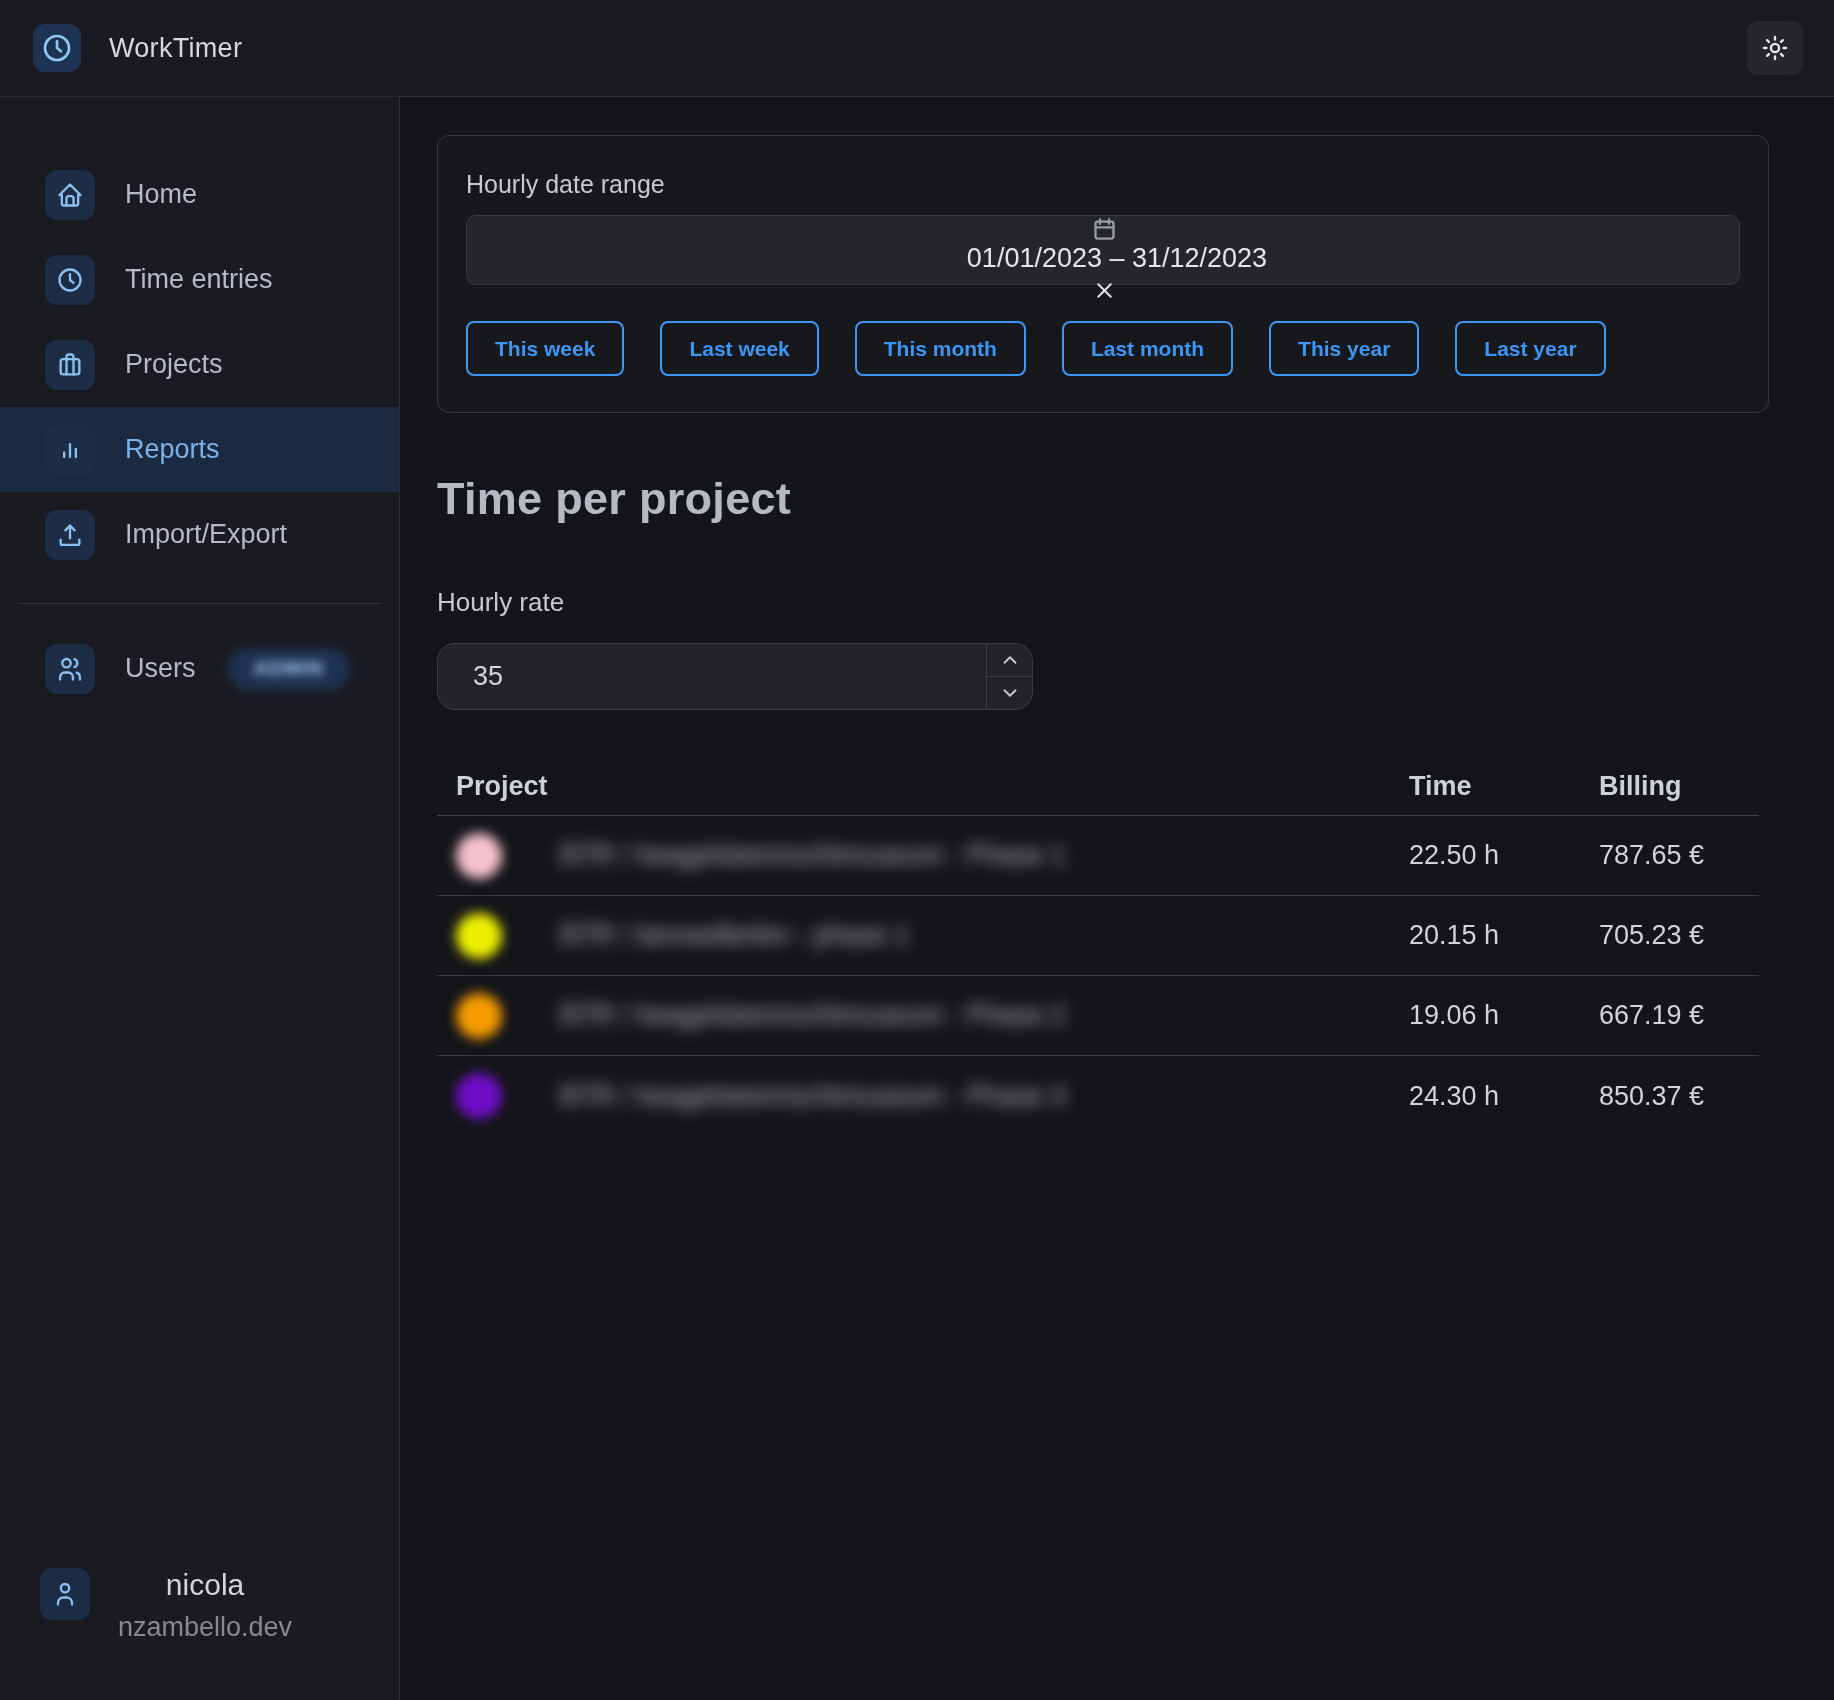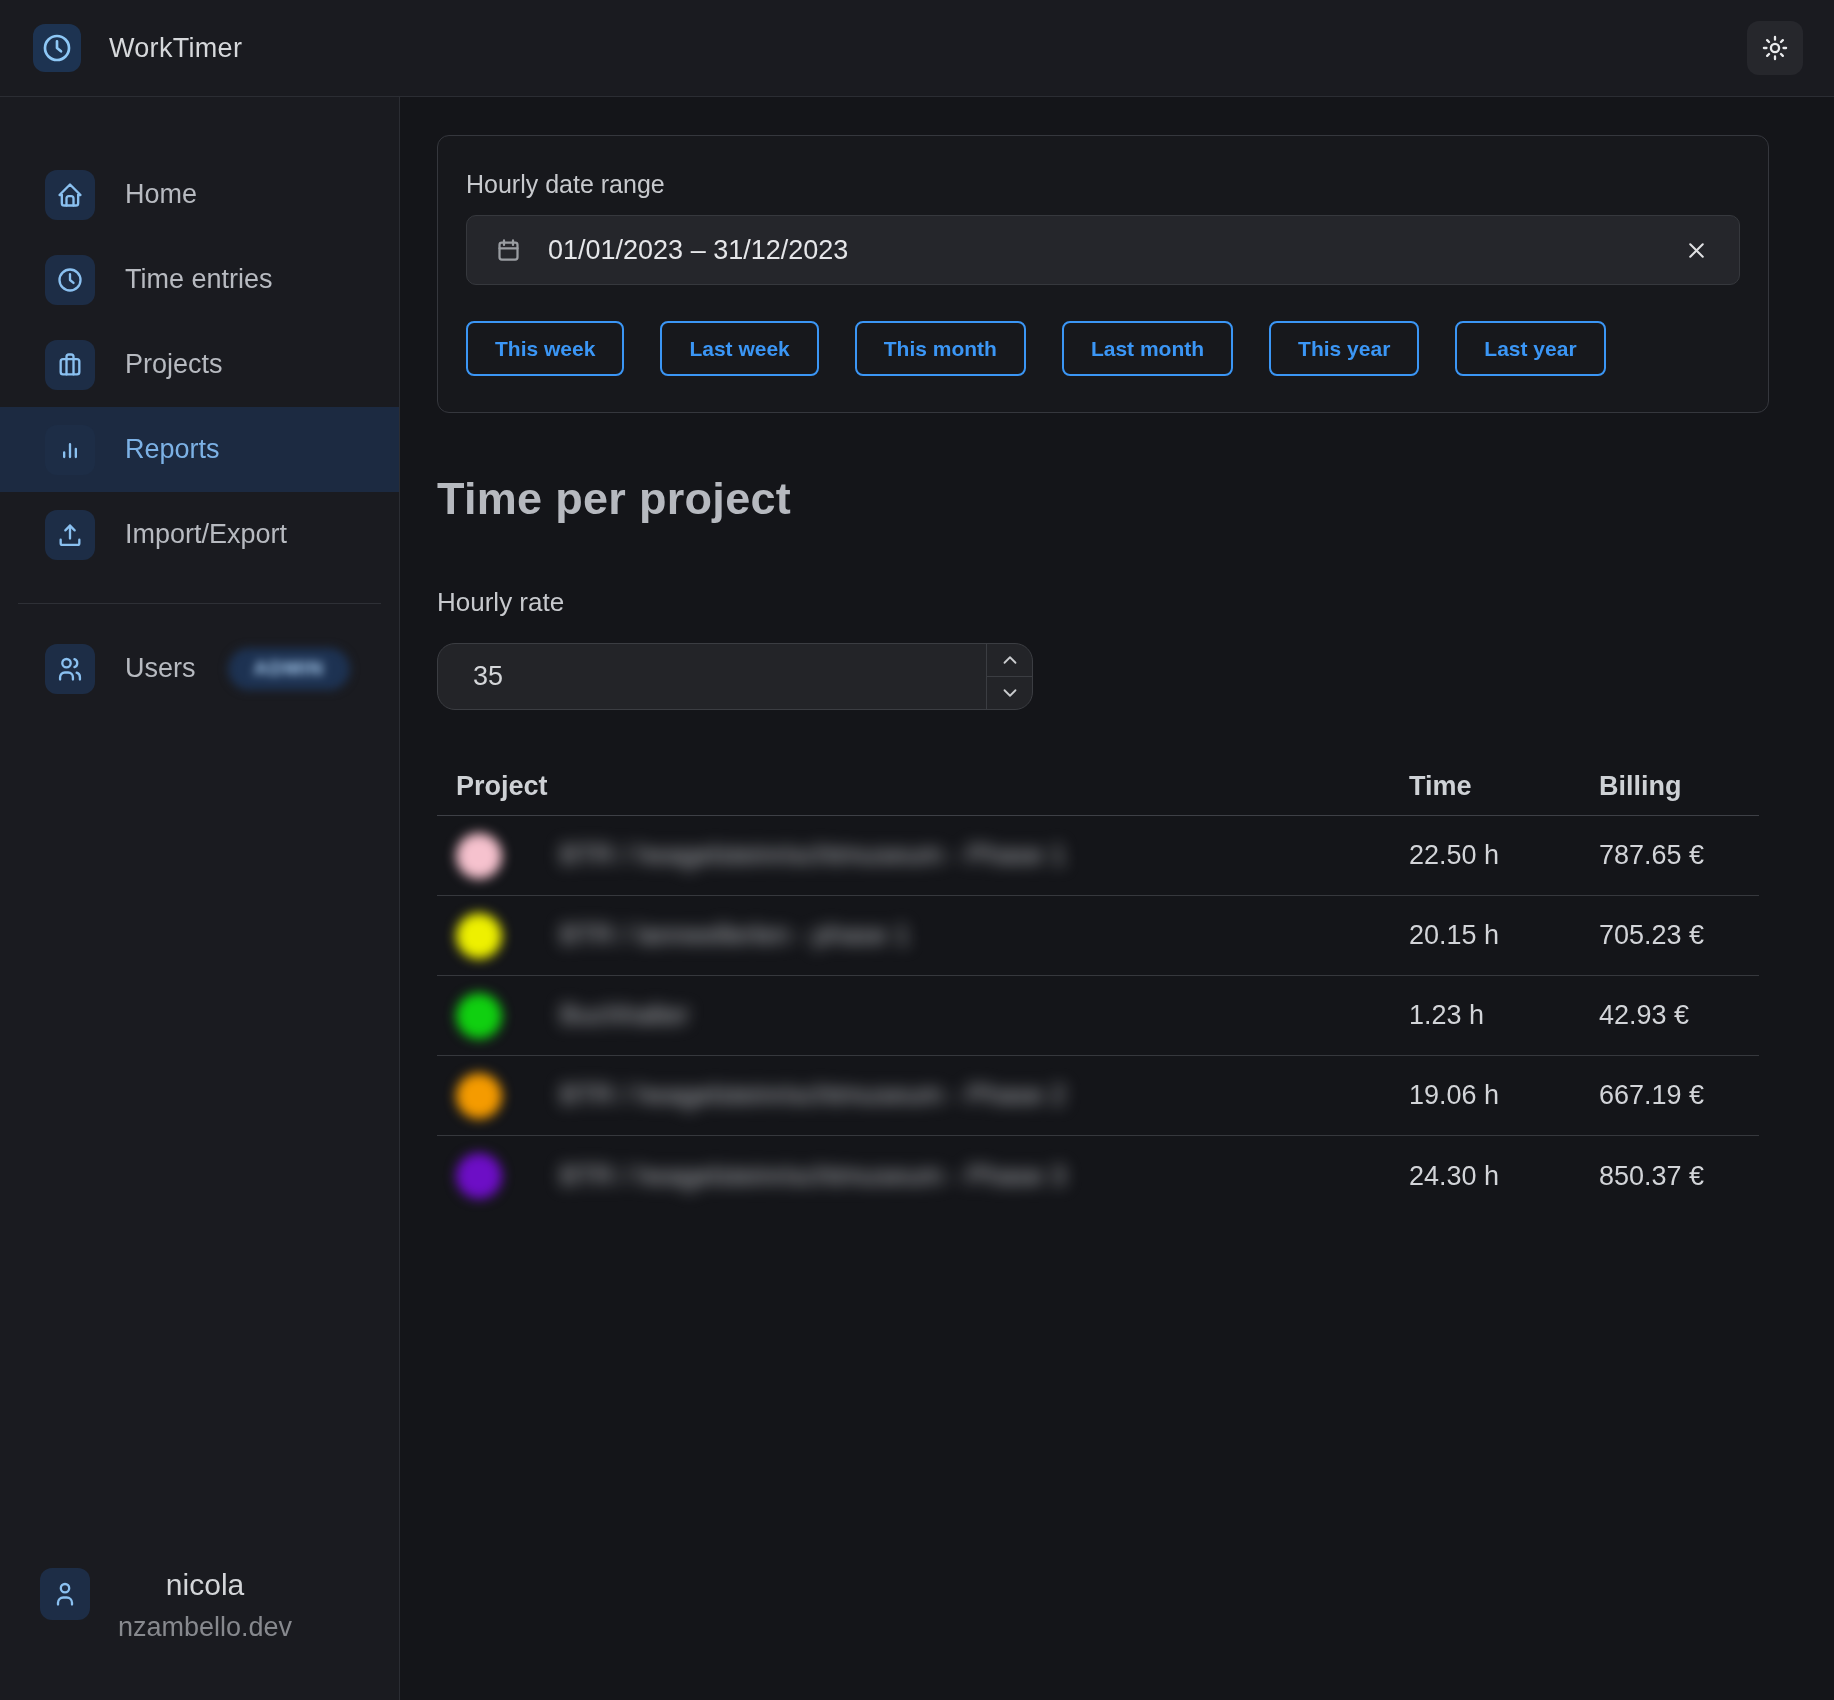--- a/index.html
+++ b/index.html
@@ -78,21 +78,21 @@
   
   .main { flex:1; padding:38px 0 0 37px; }
 
   .range-card {
     width:1332px; border:1.5px solid #35373d; border-radius:12px;
     background:#17181c; padding:26px 28px 36px 28px;
   }
   .range-label { font-size:25px; color:#c7c9cd; margin:8px 0 16px 0; }
   .range-input {
     height:70px; border-radius:10px; background:#25262b; border:1px solid #36383d;
-    display:flex; align-items:center; padding:0 26px 0 28px; cursor:text;
+    display:flex; align-items:center; padding:0 26px 0 28px; cursor:text;flex-direction:column;
   }
   .cal-icon { color:#9a9da2; }
   .range-value { margin-left:26px; font-size:27px; color:#e5e6e9; flex:1; }
   .clear-btn { background:none; border:none; color:#e0e1e3; cursor:pointer; padding:4px; }
   .presets { display:flex; gap:36px; margin-top:36px; }
   .preset-btn {
     height:55px; padding:0 27px; border-radius:8px;
     background:transparent; border:2px solid #3b96f5; color:#3b96f5;
     font-size:21px; font-weight:600; cursor:pointer;
     font-family:"Liberation Sans","DejaVu Sans",sans-serif;
@@ -326,28 +326,20 @@
 
       <div class="t-row t-data">
         <div class="proj-cell">
           <span class="dot" style="background-color: rgb(238, 240, 0);"></span>
           <span class="proj-name">BTR / lanneellerlen - phase 1</span>
         </div>
         <div>20.15 h</div>
         <div>705.23 €</div>
       </div>
 
-      <div class="t-row t-data">
-        <div class="proj-cell">
-          <span class="dot" style="background-color: rgb(16, 208, 16);"></span>
-          <span class="proj-name">Buchhalter</span>
-        </div>
-        <div>1.23 h</div>
-        <div>42.93 €</div>
-      </div>
 
       <div class="t-row t-data">
         <div class="proj-cell">
           <span class="dot" style="background-color: rgb(245, 155, 0);"></span>
           <span class="proj-name">BTR / heagelsteinrischtmuseum - Phase 2</span>
         </div>
         <div>19.06 h</div>
         <div>667.19 €</div>
       </div>
 

